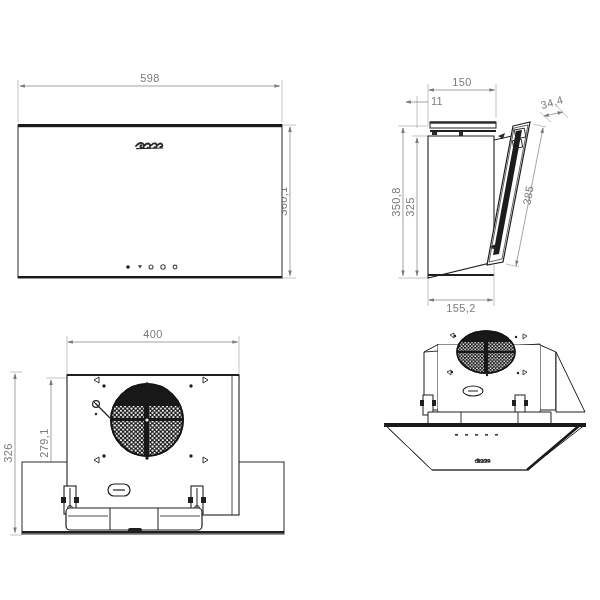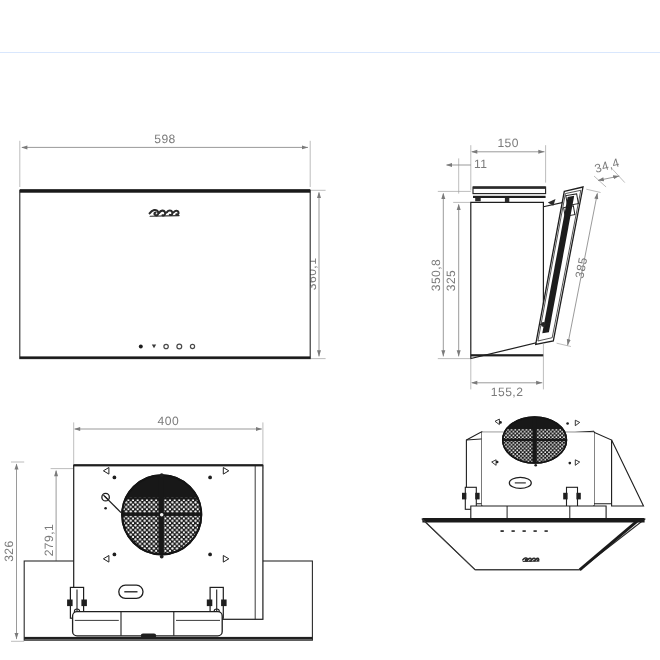--- a/index.html
+++ b/index.html
@@ -2,21 +2,21 @@
 <html><head>
 <meta charset="utf-8">
 <title>Technical Drawing</title>
 <style>
   html,body{margin:0;padding:0;background:#ffffff;}
   body{
     width:600px;height:600px;overflow:hidden;
     font-family:"Liberation Sans", sans-serif;
     color:#222;
   }
-  #sheet{position:relative;width:600px;height:448px;background:#3b82f6;margin-top:48px;}
+  #sheet{position:relative;width:600px;height:448px;background:#3b82f6;}
   #sheet svg{display:block;width:600px;height:600px;}
   .dimtext{
     font-family:"Liberation Sans", sans-serif;
     font-size:11px;
     fill:#7b7b7b;
     letter-spacing:0.4px;
   }
 </style>
 </head>
 <body>

